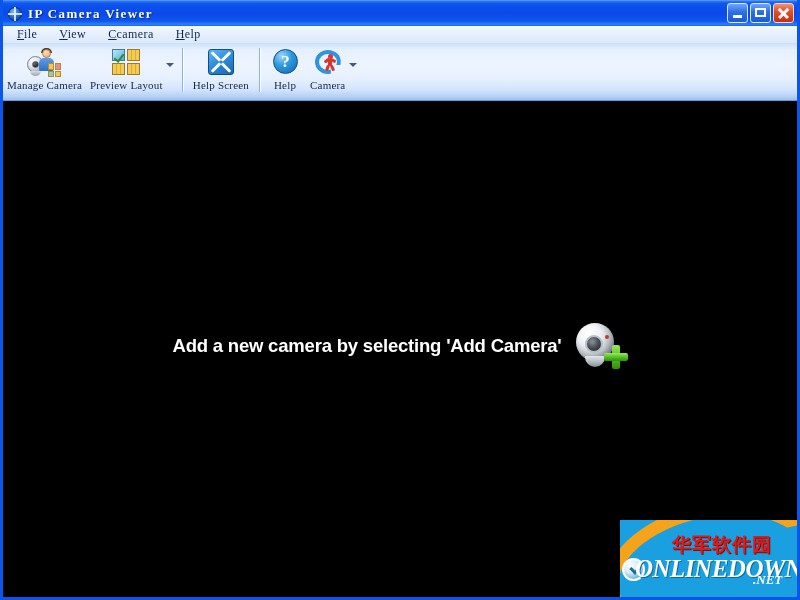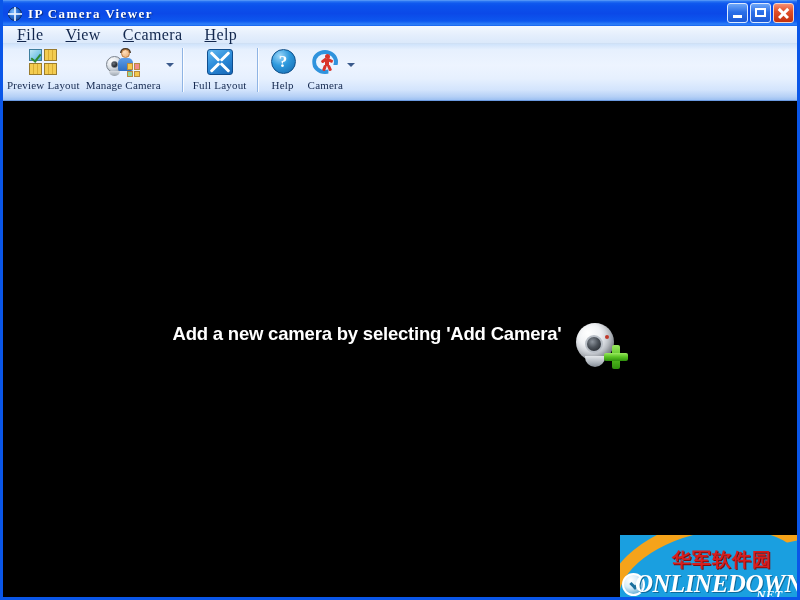--- a/index.html
+++ b/index.html
@@ -54,21 +54,21 @@
 
   
   .menubar{
     height:18px;width:100%;box-sizing:border-box;
     background:linear-gradient(180deg,#f3f8ff 0%,#e4eefc 55%,#dbe9fb 100%);
     display:flex;align-items:center;padding-left:14px;
     border-bottom:1px solid #cfe0f5;
   }
   .menu-item{
     font-family:"Liberation Serif", serif;
-    font-size:16px;color:#11264d;margin-right:22px;white-space:nowrap;cursor:default;
+    font-size:12px;color:#11264d;margin-right:22px;white-space:nowrap;cursor:default;
     letter-spacing:.4px;
   }
   .menu-item u{text-decoration:underline;}
 
   
   .toolbar{
     height:57px;width:100%;box-sizing:border-box;position:relative;
     background:linear-gradient(180deg,
       #cfe3fb 0%, #e6f0fe 10%, #edf4ff 38%, #e6f0fe 62%,
       #d3e4fc 82%, #b5d0f6 94%, #9cc0f2 100%);
@@ -160,21 +160,21 @@
   .launch-man .l1{position:absolute;left:2px;top:11px;width:3px;height:6px;background:#d9352b;transform:rotate(20deg);border-radius:1px;}
   .launch-man .l2{position:absolute;left:7px;top:11px;width:3px;height:6px;background:#d9352b;transform:rotate(-25deg);border-radius:1px;}
 
   
   .video-area{
     position:relative;width:100%;height:calc(600px - 25px - 18px - 58px - 3px);
     background:#000000;overflow:hidden;
   }
   .empty-msg{
     position:absolute;left:0;right:0;top:222px;
-    display:flex;align-items:flex-start;justify-content:center;gap:14px;
+    display:flex;align-items:center;justify-content:center;gap:14px;
   }
   .empty-msg .txt{
     color:#ffffff;font-size:18.5px;font-weight:bold;white-space:nowrap;
     font-family:"Liberation Sans", sans-serif;letter-spacing:-.2px;
   }
   .empty-cam{position:relative;width:52px;height:46px;}
   .empty-cam .ball{position:absolute;left:0;top:0;width:38px;height:38px;border-radius:50%;
       background:radial-gradient(circle at 32% 26%,#ffffff 0%,#f0f2f5 30%,#c7ccd3 62%,#8d949d 88%,#6e757e 100%);
       box-shadow:inset -3px -4px 7px rgba(0,0,0,.28);}
   .empty-cam .ring{position:absolute;left:9px;top:12px;width:18px;height:18px;border-radius:50%;
@@ -184,21 +184,21 @@
   .empty-cam .neck{position:absolute;left:9px;top:33px;width:20px;height:11px;border-radius:0 0 10px 10px;
       background:linear-gradient(180deg,#e4e7eb 0%,#aeb5bd 60%,#848b94 100%);}
   .empty-cam .plus{position:absolute;right:0px;bottom:0px;width:24px;height:24px;}
   .empty-cam .plus:before,.empty-cam .plus:after{content:"";position:absolute;
       background:linear-gradient(180deg,#9ae95f 0%,#57c121 50%,#2f8f0d 100%);border-radius:2px;}
   .empty-cam .plus:before{left:8px;top:0;width:8px;height:24px;}
   .empty-cam .plus:after{left:0;top:8px;width:24px;height:8px;}
 
   
   .watermark{
-    position:absolute;right:0;bottom:0;width:177px;height:62px;
+    position:absolute;right:0;bottom:0;width:177px;height:77px;
     background:#1a9fe0;overflow:hidden;
   }
   .wm-swoosh{
     position:absolute;left:-16px;top:-16px;width:190px;height:108px;
     border:13px solid #f5a31a;border-radius:50%;
     clip-path:polygon(0 0,100% 0,100% 30%,38% 30%,38% 100%,0 100%);
     transform:rotate(-12deg);
   }
   .wm-swoosh2{
     position:absolute;left:6px;top:18px;width:180px;height:86px;
@@ -259,67 +259,67 @@
   <div class="menubar">
     <div class="menu-item"><u>F</u><span>ile</span></div>
     <div class="menu-item"><u>V</u><span>iew</span></div>
     <div class="menu-item"><u>C</u><span>camera</span></div>
     <div class="menu-item"><u>H</u><span>elp</span></div>
   </div>
 
   <div class="toolbar">
 
 
-    <div class="tb-btn" style="padding-left:4px;padding-right:2px;">
-      <div class="tb-icon">
-        <div class="layout-grid">
-          <div class="cell first"></div>
-            <div class="cell"></div>
-            <div class="cell"></div>
-            <div class="cell"></div>
-        </div>
-      </div>
-      <div class="tb-label">Preview Layout</div>
-    </div>
-
     <div class="tb-btn" style="padding-left:4px;padding-right:4px;">
       <div class="tb-icon">
         <div class="cam" style="left:0;top:8px;width:17px;height:17px;"></div>
         <div class="cam-lens" style="left:5px;top:13px;width:7px;height:7px;"></div>
         <div class="cam-stand" style="left:3px;top:23px;width:11px;height:5px;"></div>
         <div class="person-hair"></div>
           <div class="person-head"></div>
           <div class="person-body"></div>
         <div class="mini-grid">
             <span></span>
             <span></span>
             <span></span>
             <span></span>
           </div>
       </div>
       <div class="tb-label">Manage Camera</div>
     </div>
 
+    <div class="tb-btn" style="padding-left:4px;padding-right:2px;">
+      <div class="tb-icon">
+        <div class="layout-grid">
+          <div class="cell first"></div>
+            <div class="cell"></div>
+            <div class="cell"></div>
+            <div class="cell"></div>
+        </div>
+      </div>
+      <div class="tb-label">Preview Layout</div>
+    </div>
+
     <div class="tb-arrow">
         <i></i>
       </div>
 
     <div class="tb-sep"></div>
 
     <div class="tb-btn" style="padding-left:4px;padding-right:4px;">
       <div class="tb-icon">
         <div class="fs-sq"></div>
         <div class="fs-arrows">
             <i></i>
             <i></i>
             <i></i>
             <i></i>
           </div>
       </div>
-      <div class="tb-label">Full Layout</div>
+      <div class="tb-label">Help Screen</div>
     </div>
 
     <div class="tb-sep"></div>
 
     <div class="tb-btn" style="padding-left:2px;padding-right:2px;">
       <div class="tb-icon">
         <div class="help-circ"></div>
           <div class="help-q">?</div>
       </div>
       <div class="tb-label">Help</div>

